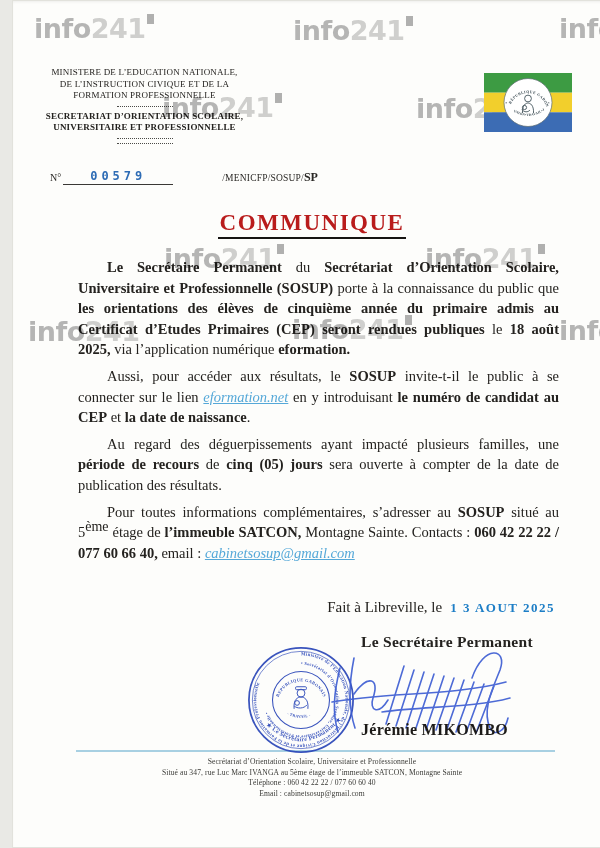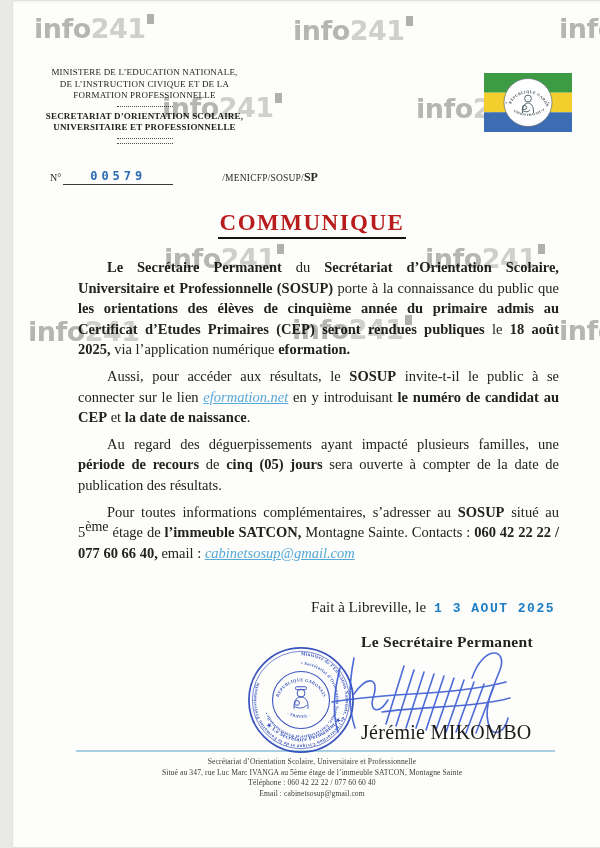--- a/index.html
+++ b/index.html
@@ -59,26 +59,26 @@
     font-size:14.5px; line-height:20.6px; color:#24221f;
     text-align:justify;
   }
   .para { text-indent:29px; margin-bottom:6px; }
   .para .b { font-weight:bold; }
   .para .link { color:#55a8d8; text-decoration:underline; cursor:pointer;font-style:italic; }
   .para .sup { vertical-align:super; font-size:14px; line-height:0; }
 
   .fait-line { position:absolute; right:57px; top:599px; z-index:4; font-size:15px; color:#24221f; white-space:nowrap; }
   .date-stamp {
-    font-family:Liberation Mono, monospace; font-weight:bold;
+    font-family:Liberation Serif, serif; font-weight:bold;
     font-size:13px; letter-spacing:1.5px; color:#1d7ec6; margin-left:8px;
   }
 
   .role-line { position:absolute; left:349px; top:633px; z-index:4; font-weight:bold; font-size:15.5px; letter-spacing:.3px; color:#24221f; }
-  .name-line { position:absolute; left:349px; top:721px; z-index:7; font-weight:normal; font-size:20px; letter-spacing:.3px; color:#1d1b18; }
+  .name-line { position:absolute; left:349px; top:721px; z-index:7; font-weight:bold; font-size:16px; letter-spacing:.3px; color:#1d1b18; }
 
   .stamp { position:absolute; left:231px; top:644px; z-index:5; opacity:.92; }
   .signature { position:absolute; left:312px; top:640px; z-index:6; }
 
   
   .footer-rule { position:absolute; left:64px; right:57px; top:750px; border-top:2px solid #a8d0e2; z-index:4; }
   .footer {
     position:absolute; left:0; top:757px; width:100%; text-align:center; z-index:4;
     font-size:7.6px; line-height:10.5px; color:#3a3a36; letter-spacing:.1px;
   }

